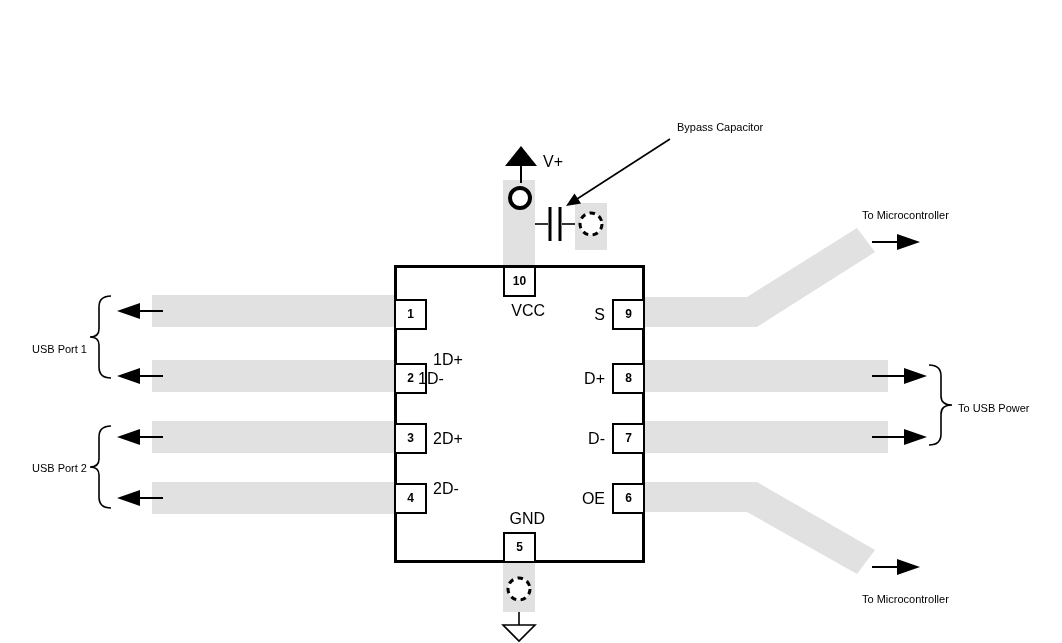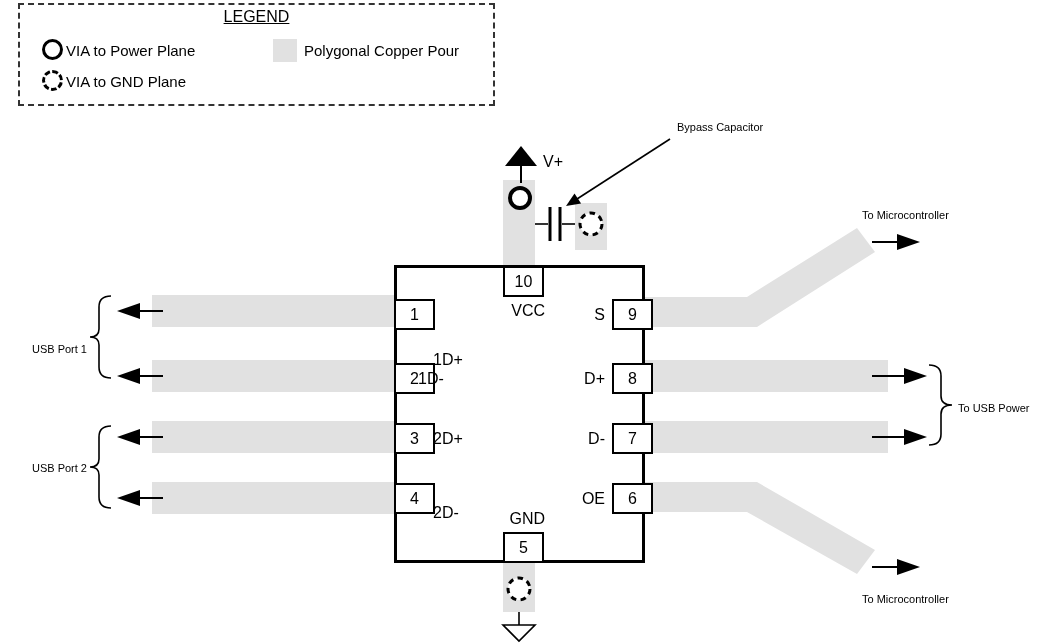--- a/index.html
+++ b/index.html
@@ -8,22 +8,22 @@
   svg.layer { position:absolute; left:0; top:0; z-index:1; }
   .pour { fill:var(--pour, #e1e1e1); }
   .txt { position:absolute; font-size:11px; line-height:18px; color:#000; white-space:nowrap; z-index:6; }
   .legend { position:absolute; left:18px; top:3px; width:477px; height:103px; border:2px dashed #333; background:#fff; z-index:7; }
   .legend-title { position:absolute; left:0; right:0; top:3px; text-align:center; font-size:16px; text-decoration:underline; }
   .legend-lbl { position:absolute; font-size:15px; white-space:nowrap; }
   .via-solid { position:absolute; width:21px; height:21px; border:3px solid #000; border-radius:50%; background:#fff; }
   .via-dashed { position:absolute; width:21px; height:21px; border:3px dashed #000; border-radius:50%; background:#fff; }
   .swatch { position:absolute; width:24px; height:23px; background:var(--pour,#e1e1e1); }
   .ic { position:absolute; left:394px; top:265px; width:251px; height:298px; border:3px solid #000; background:#fff; z-index:2; }
-  .pin { position:absolute; width:41px; height:31px; border:2px solid #000; background:#fff;
-         font-size:16px; line-height:27px; text-align:center; z-index:3; }
+  .pin { position:absolute; width:33px; height:31px; border:2px solid #000; background:#fff;
+         font-size:12px; line-height:27px; text-align:center; z-index:3;font-weight:bold; }
   .pinlbl { position:absolute; font-size:16px; line-height:19px; white-space:nowrap; z-index:4; }
   .r { text-align:right; }
   .c { text-align:right; }
 </style>
 </head>
 <body>
 
 <div id="canvas">
 
   <svg class="layer" width="1062" height="643" viewBox="0 0 1062 643">
@@ -100,47 +100,38 @@
     <g>
       <line x1="670" y1="139" x2="577" y2="199" stroke="#000" stroke-width="1.6"></line>
       <polygon points="566,206 574.5,193.4 581.1,203.4" fill="#000"></polygon>
     </g>
 
     <path fill="none" stroke="#000" stroke-width="1.6" d="M111,296 Q99,296 99,307 L99,329 Q99,337 90,337 Q99,337 99,345 L99,367 Q99,378 111,378"></path>
     <path fill="none" stroke="#000" stroke-width="1.6" d="M111,426 Q99,426 99,437 L99,459 Q99,467 90,467 Q99,467 99,475 L99,497 Q99,508 111,508"></path>
     <path fill="none" stroke="#000" stroke-width="1.6" d="M929,365 Q941,365 941,376 L941,396 Q941,405 952,405 Q941,405 941,414 L941,434 Q941,445 929,445"></path>
   </svg>
 
-  <div class="legend">
-    <div class="legend-title">LEGEND</div>
-    <div class="via-solid" style="left:22px; top:34px;"></div>
-    <div class="legend-lbl" style="left:46px; top:37px;">VIA to Power Plane</div>
-    <div class="via-dashed" style="left:22px; top:65px;"></div>
-    <div class="legend-lbl" style="left:46px; top:68px;">VIA to GND Plane</div>
-    <div class="swatch" style="left:253px; top:34px;"></div>
-    <div class="legend-lbl" style="left:284px; top:37px;">Polygonal Copper Pour</div>
-  </div>
 
   <div class="ic"></div>
 
   <div class="pin" style="left:394px; top:299px;">1</div>
   <div class="pin" style="left:394px; top:363px;">2</div>
   <div class="pin" style="left:394px; top:423px;">3</div>
   <div class="pin" style="left:394px; top:483px;">4</div>
   <div class="pin" style="left:612px; top:299px;">9</div>
   <div class="pin" style="left:612px; top:363px;">8</div>
   <div class="pin" style="left:612px; top:423px;">7</div>
   <div class="pin" style="left:612px; top:483px;">6</div>
   <div class="pin" style="left:503px; top:266px;">10</div>
   <div class="pin" style="left:503px; top:532px;">5</div>
 
   <div class="pinlbl" style="left:433px; top:305px;margin-top:45px;">1D+</div>
   <div class="pinlbl" style="left:418px; top:369px;">1D-</div>
   <div class="pinlbl" style="left:433px; top:429px;">2D+</div>
-  <div class="pinlbl" style="left:433px; top:503px;">2D-</div>
+  <div class="pinlbl" style="left:433px; top:479px;">2D-</div>
   <div class="pinlbl r" style="left:545px; top:305px; width:60px;">S</div>
   <div class="pinlbl r" style="left:545px; top:369px; width:60px;">D+</div>
   <div class="pinlbl r" style="left:545px; top:429px; width:60px;">D-</div>
   <div class="pinlbl r" style="left:545px; top:489px; width:60px;">OE</div>
   <div class="pinlbl c" style="left:495px; top:301px; width:50px;">VCC</div>
   <div class="pinlbl c" style="left:495px; top:509px; width:50px;">GND</div>
 
   <div class="txt" style="left:677px; top:118px;">Bypass Capacitor</div>
   <div class="txt" style="left:543px; top:153px; font-size:16px;">V+</div>
   <div class="txt" style="left:862px; top:206px;">To Microcontroller</div>

